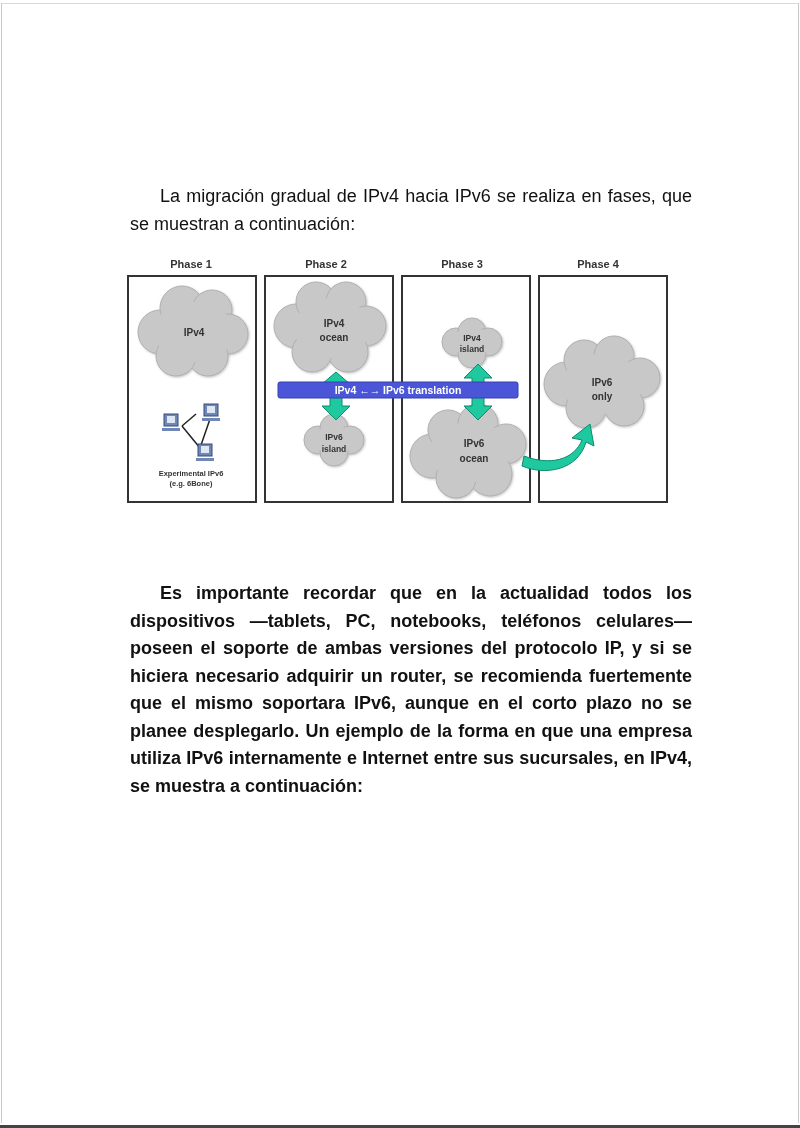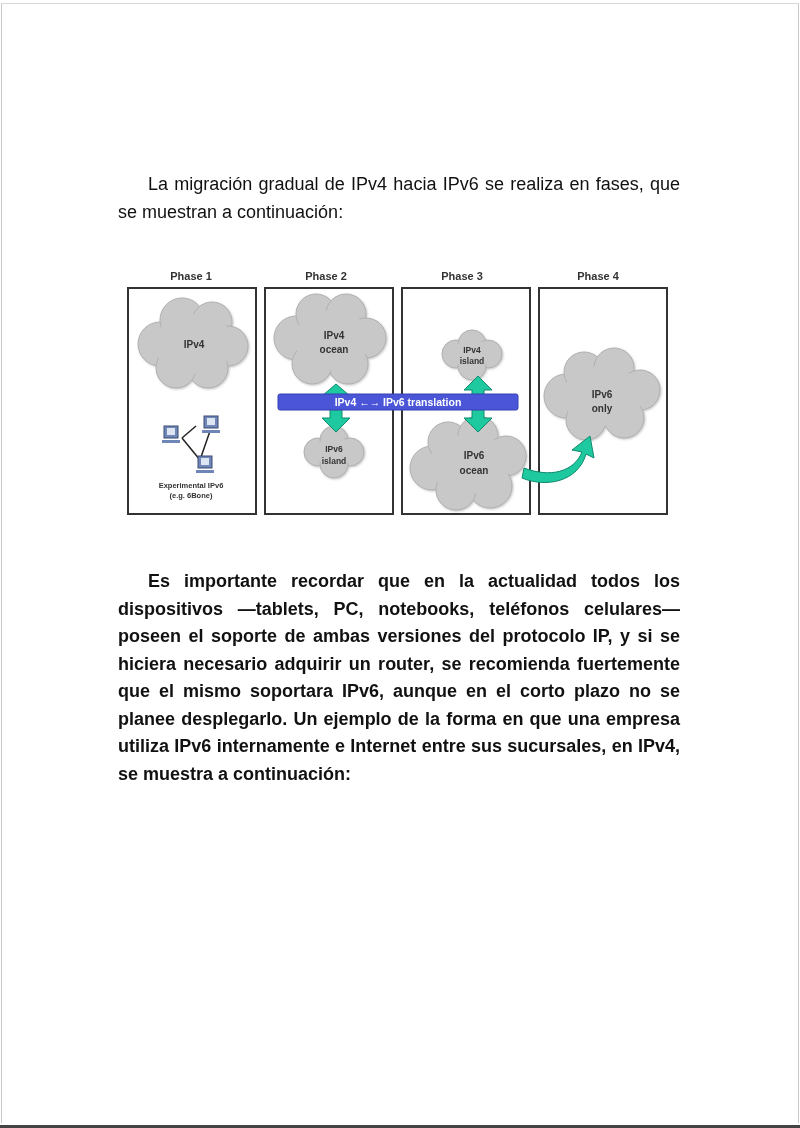--- a/index.html
+++ b/index.html
@@ -6,25 +6,25 @@
   body { width: 800px; height: 1128px; position: relative; overflow: hidden; }
   .page {
     position: absolute; left: 1px; top: 3px; width: 796px; height: 1119px;
     border-left: 1px solid #c8c8c8; border-right: 1px solid #c8c8c8; border-top: 1px solid #d8d8d8;
     background: #fff;
   }
   .bottom-bar { position: absolute; left: 0; top: 1125px; width: 800px; height: 3px; background: #444; }
   .para {
     position: absolute; left: 118px; width: 562px;
     font-family: "Liberation Sans", sans-serif; font-size: 18px; line-height: 27.5px; color: #111;
-    text-align: justify; text-indent: 30px; margin: 0;
+    text-align: justify; text-indent: 30px; margin: 12px;
   }
   .p1 { top: 171px; }
   .p2 { top: 568px; font-weight: bold; }
-  .figure { position: absolute; left: 120px; top: 256px; width: 570px; height: 268px; text-align: right; }
+  .figure { position: absolute; left: 120px; top: 244px; width: 570px; height: 268px; text-align: right; }
   .figure svg { width: 570px; height: 268px; display: block; }
   .lbl { font-family: "Liberation Sans", sans-serif; font-weight: bold; fill: #333; }
 </style>
 </head>
 <body>
 
 <div class="page"></div>
 <div class="bottom-bar"></div>
 
 <p class="para p1">La migración gradual de IPv4 hacia IPv6 se realiza en fases, que se muestran a continuación:</p>

